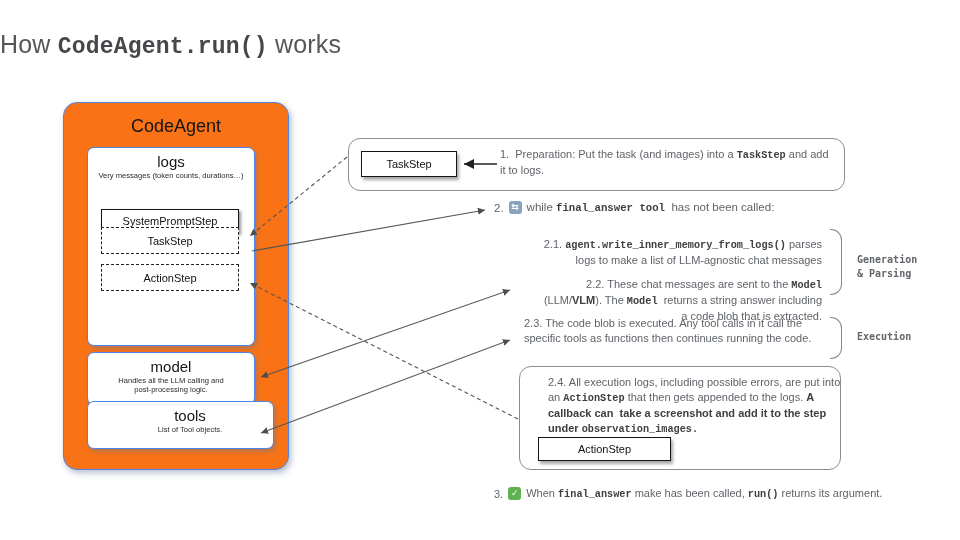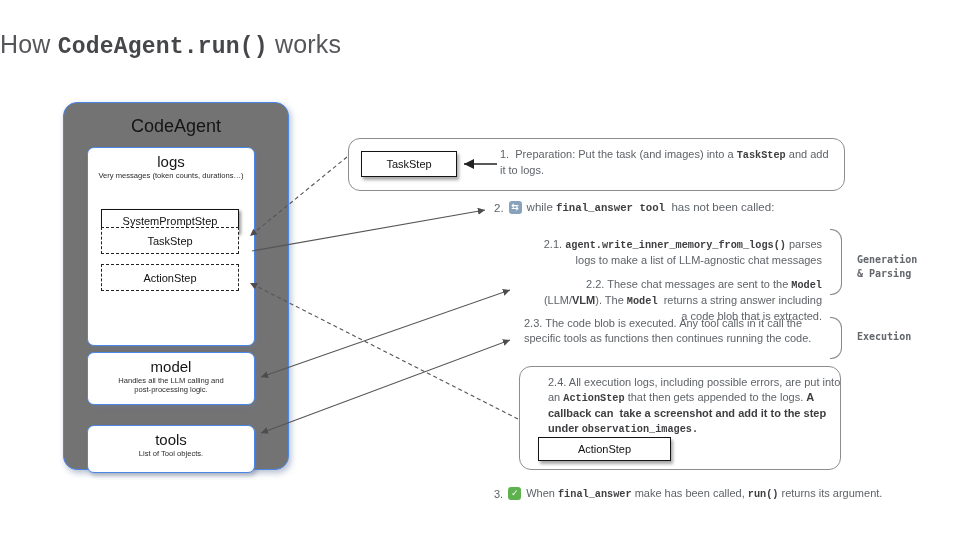--- a/index.html
+++ b/index.html
@@ -14,35 +14,35 @@
 
   
   .rich{white-space:pre-wrap;}
   .code{font-family:"Liberation Mono","DejaVu Sans Mono",monospace;font-weight:700;
         color:#3e3e41;font-size:.93em;}
   .bb{font-weight:700;color:#3e3e41;}
   .graytxt{color:#5f6368;}
 
   
   .agent-box{position:absolute;left:63px;top:102px;width:224px;height:366px;
-             border:1.6px solid #4a86e8;border-radius:14px;background:#737373;
+             border:1.6px solid #4a86e8;border-radius:14px;background:#f97316;
              box-shadow:2px 3px 6px rgba(90,110,150,.45);}
   .agent-title{text-align:center;margin-top:13px;font-size:18px;color:#151515;}
   .bluebox{position:absolute;background:#fff;border:1.5px solid #4a86e8;border-radius:7px;
            box-shadow:2px 3px 4px rgba(110,120,140,.45);}
   .logs-box{left:23px;top:44px;width:166px;height:197px;}
   .inner-title{text-align:center;font-size:15px;color:#161616;margin-top:5px;line-height:17px;}
   .inner-sub{text-align:center;font-size:7.6px;color:#2b2b2b;margin-top:1px;line-height:9px;white-space:pre-line;}
   .stepbox{position:absolute;left:13px;width:136px;text-align:center;font-size:11px;
            color:#111;background:#fff;display:flex;align-items:center;justify-content:center;}
   .stepbox.solid{top:61px;height:22px;border:1.9px solid #141414;box-shadow:2px 2px 3px #9a9a9a;}
   .stepbox.dash1{top:79px;height:25px;border:1.5px dashed #222;}
   .stepbox.dash2{top:116px;height:25px;border:1.5px dashed #222;}
   .model-box{left:23px;top:249px;width:166px;height:51px;}
-  .tools-box{left:23px;top:322px;width:166px;height:46px;}
+  .tools-box{left:23px;top:298px;width:166px;height:46px;padding-left:19px;}
 
   
   .roundbox{position:absolute;background:#fff;border:1.3px solid #8d8d8d;border-radius:12px;}
   .step1-box{left:348px;top:138px;width:495px;height:51px;}
   .chip{position:absolute;background:#fff;border:1.9px solid #141414;
         box-shadow:2px 3px 3px #a8a8a8;display:flex;align-items:center;justify-content:center;
         font-size:11px;color:#111;}
   .chip.task{left:12px;top:12px;width:94px;height:24px;}
   .chip.action{left:18px;top:70px;width:131px;height:22px;}
   .step1-text{position:absolute;left:151px;top:8px;width:336px;font-size:11px;line-height:14.5px;}

